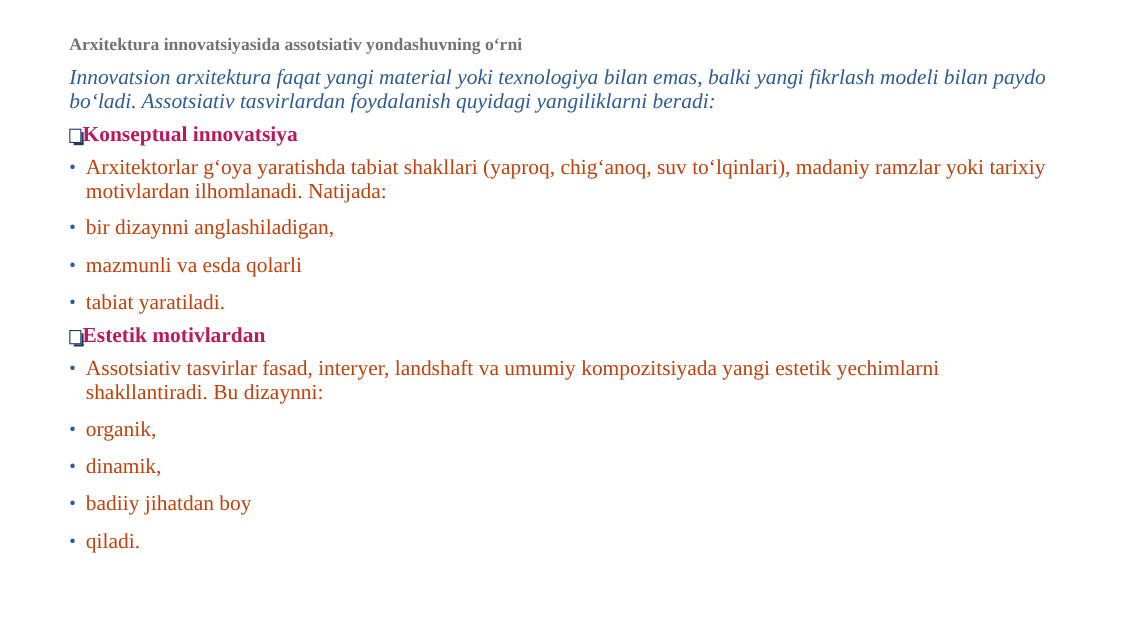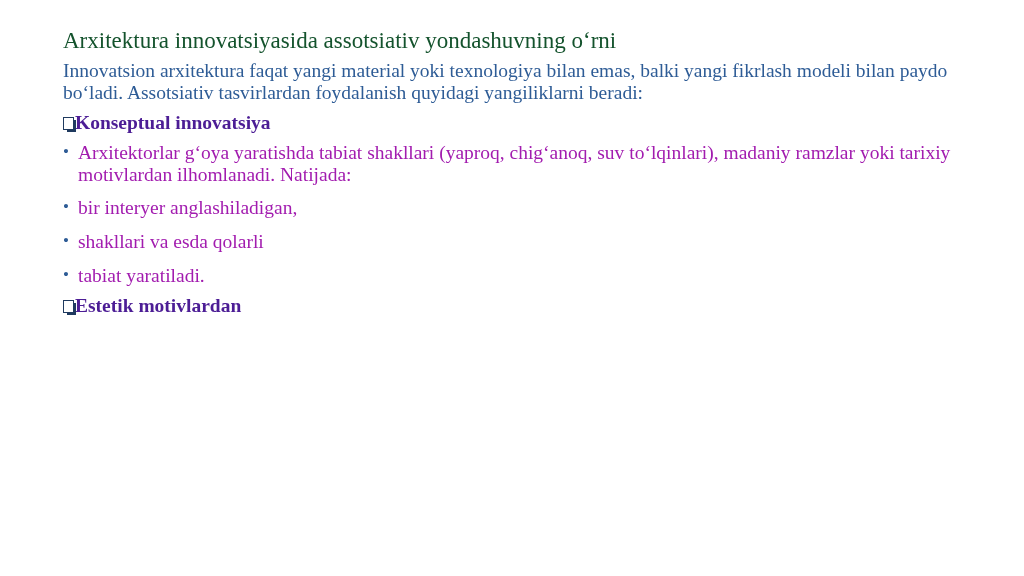--- a/index.html
+++ b/index.html
@@ -1,44 +1,51 @@
 <!DOCTYPE html>
 <html><head>
 <meta charset="utf-8">
 <style>
   html, body { margin:0; padding:0; }
   body { width:1024px; height:576px; background:#ffffff; position:relative; overflow:hidden;
          font-family:"Liberation Serif", "DejaVu Serif", serif; }
   .slide { position:absolute; left:63px; top:28px; width:900px; }
-  .title { color:#14532d; font-weight:normal; font-size:23px; line-height:26px; margin:0 0 6px 0; }
-  .intro { color:#2e5c96; font-size:19.5px; line-height:22px; margin:0 0 6px 0; }
-  .heading { color:#4c1d95; font-weight:bold; font-size:19.5px; line-height:26px; margin:0 0 6px 0; display:flex; align-items:center; }
+  .title { color:#737373; font-weight:bold; font-size:16px; line-height:26px; margin:0 0 6px 0; }
+  .intro { color:#2e5c96; font-size:19.5px; line-height:22px; margin:0 0 6px 0;font-style:italic; }
+  .heading { color:#be185d; font-weight:bold; font-size:19.5px; line-height:26px; margin:0 0 6px 0; display:flex; align-items:center; }
   .checkbox { display:inline-block; width:11px; height:13px; border:1.6px solid #1f3a5f; box-sizing:border-box; margin-right:1px; margin-top:1px; position:relative; }
   .checkbox::after { content:""; position:absolute; right:-3px; bottom:-3px; width:100%; height:2px; background:#1f3a5f; }
   .checkbox::before { content:""; position:absolute; right:-3px; top:2px; width:2px; height:100%; background:#1f3a5f; }
   ul.bullets { list-style:none; padding:0; margin:0; }
-  ul.bullets li { color:#a21caf; font-size:19.5px; line-height:22px; position:relative; padding-left:15px; margin-bottom:12px; }
+  ul.bullets li { color:#c2410c; font-size:19.5px; line-height:22px; position:relative; padding-left:15px; margin-bottom:12px; }
   ul.bullets li.multi { margin-bottom:11px; }
   ul.bullets li::before { content:"•"; position:absolute; left:0; top:-1px; font-size:17px; color:#2e5c96; }
 </style>
 </head>
 <body>
 
 <div class="slide">
   <div class="title">Arxitektura innovatsiyasida assotsiativ yondashuvning o‘rni</div>
   <div class="intro">Innovatsion arxitektura faqat yangi material yoki texnologiya bilan emas, balki yangi fikrlash modeli bilan paydo bo‘ladi. Assotsiativ tasvirlardan foydalanish quyidagi yangiliklarni beradi:</div>
 
   <div class="heading">
     <span class="checkbox"></span>
     <span>Konseptual innovatsiya</span>
   </div>
   <ul class="bullets">
     <li class="multi">Arxitektorlar g‘oya yaratishda tabiat shakllari (yaproq, chig‘anoq, suv to‘lqinlari), madaniy ramzlar yoki tarixiy motivlardan ilhomlanadi. Natijada:</li>
-    <li>bir interyer anglashiladigan,</li>
-    <li>shakllari va esda qolarli</li>
+    <li>bir dizaynni anglashiladigan,</li>
+    <li>mazmunli va esda qolarli</li>
     <li style="margin-bottom:6px">tabiat yaratiladi.</li>
   </ul>
 
   <div class="heading">
     <span class="checkbox"></span>
     <span>Estetik motivlardan</span>
   </div>
+  <ul class="bullets">
+    <li class="multi">Assotsiativ tasvirlar fasad, interyer, landshaft va umumiy kompozitsiyada yangi estetik yechimlarni shakllantiradi. Bu dizaynni:</li>
+    <li>organik,</li>
+    <li>dinamik,</li>
+    <li>badiiy jihatdan boy</li>
+    <li>qiladi.</li>
+  </ul>
 </div>
 
 </body></html>

